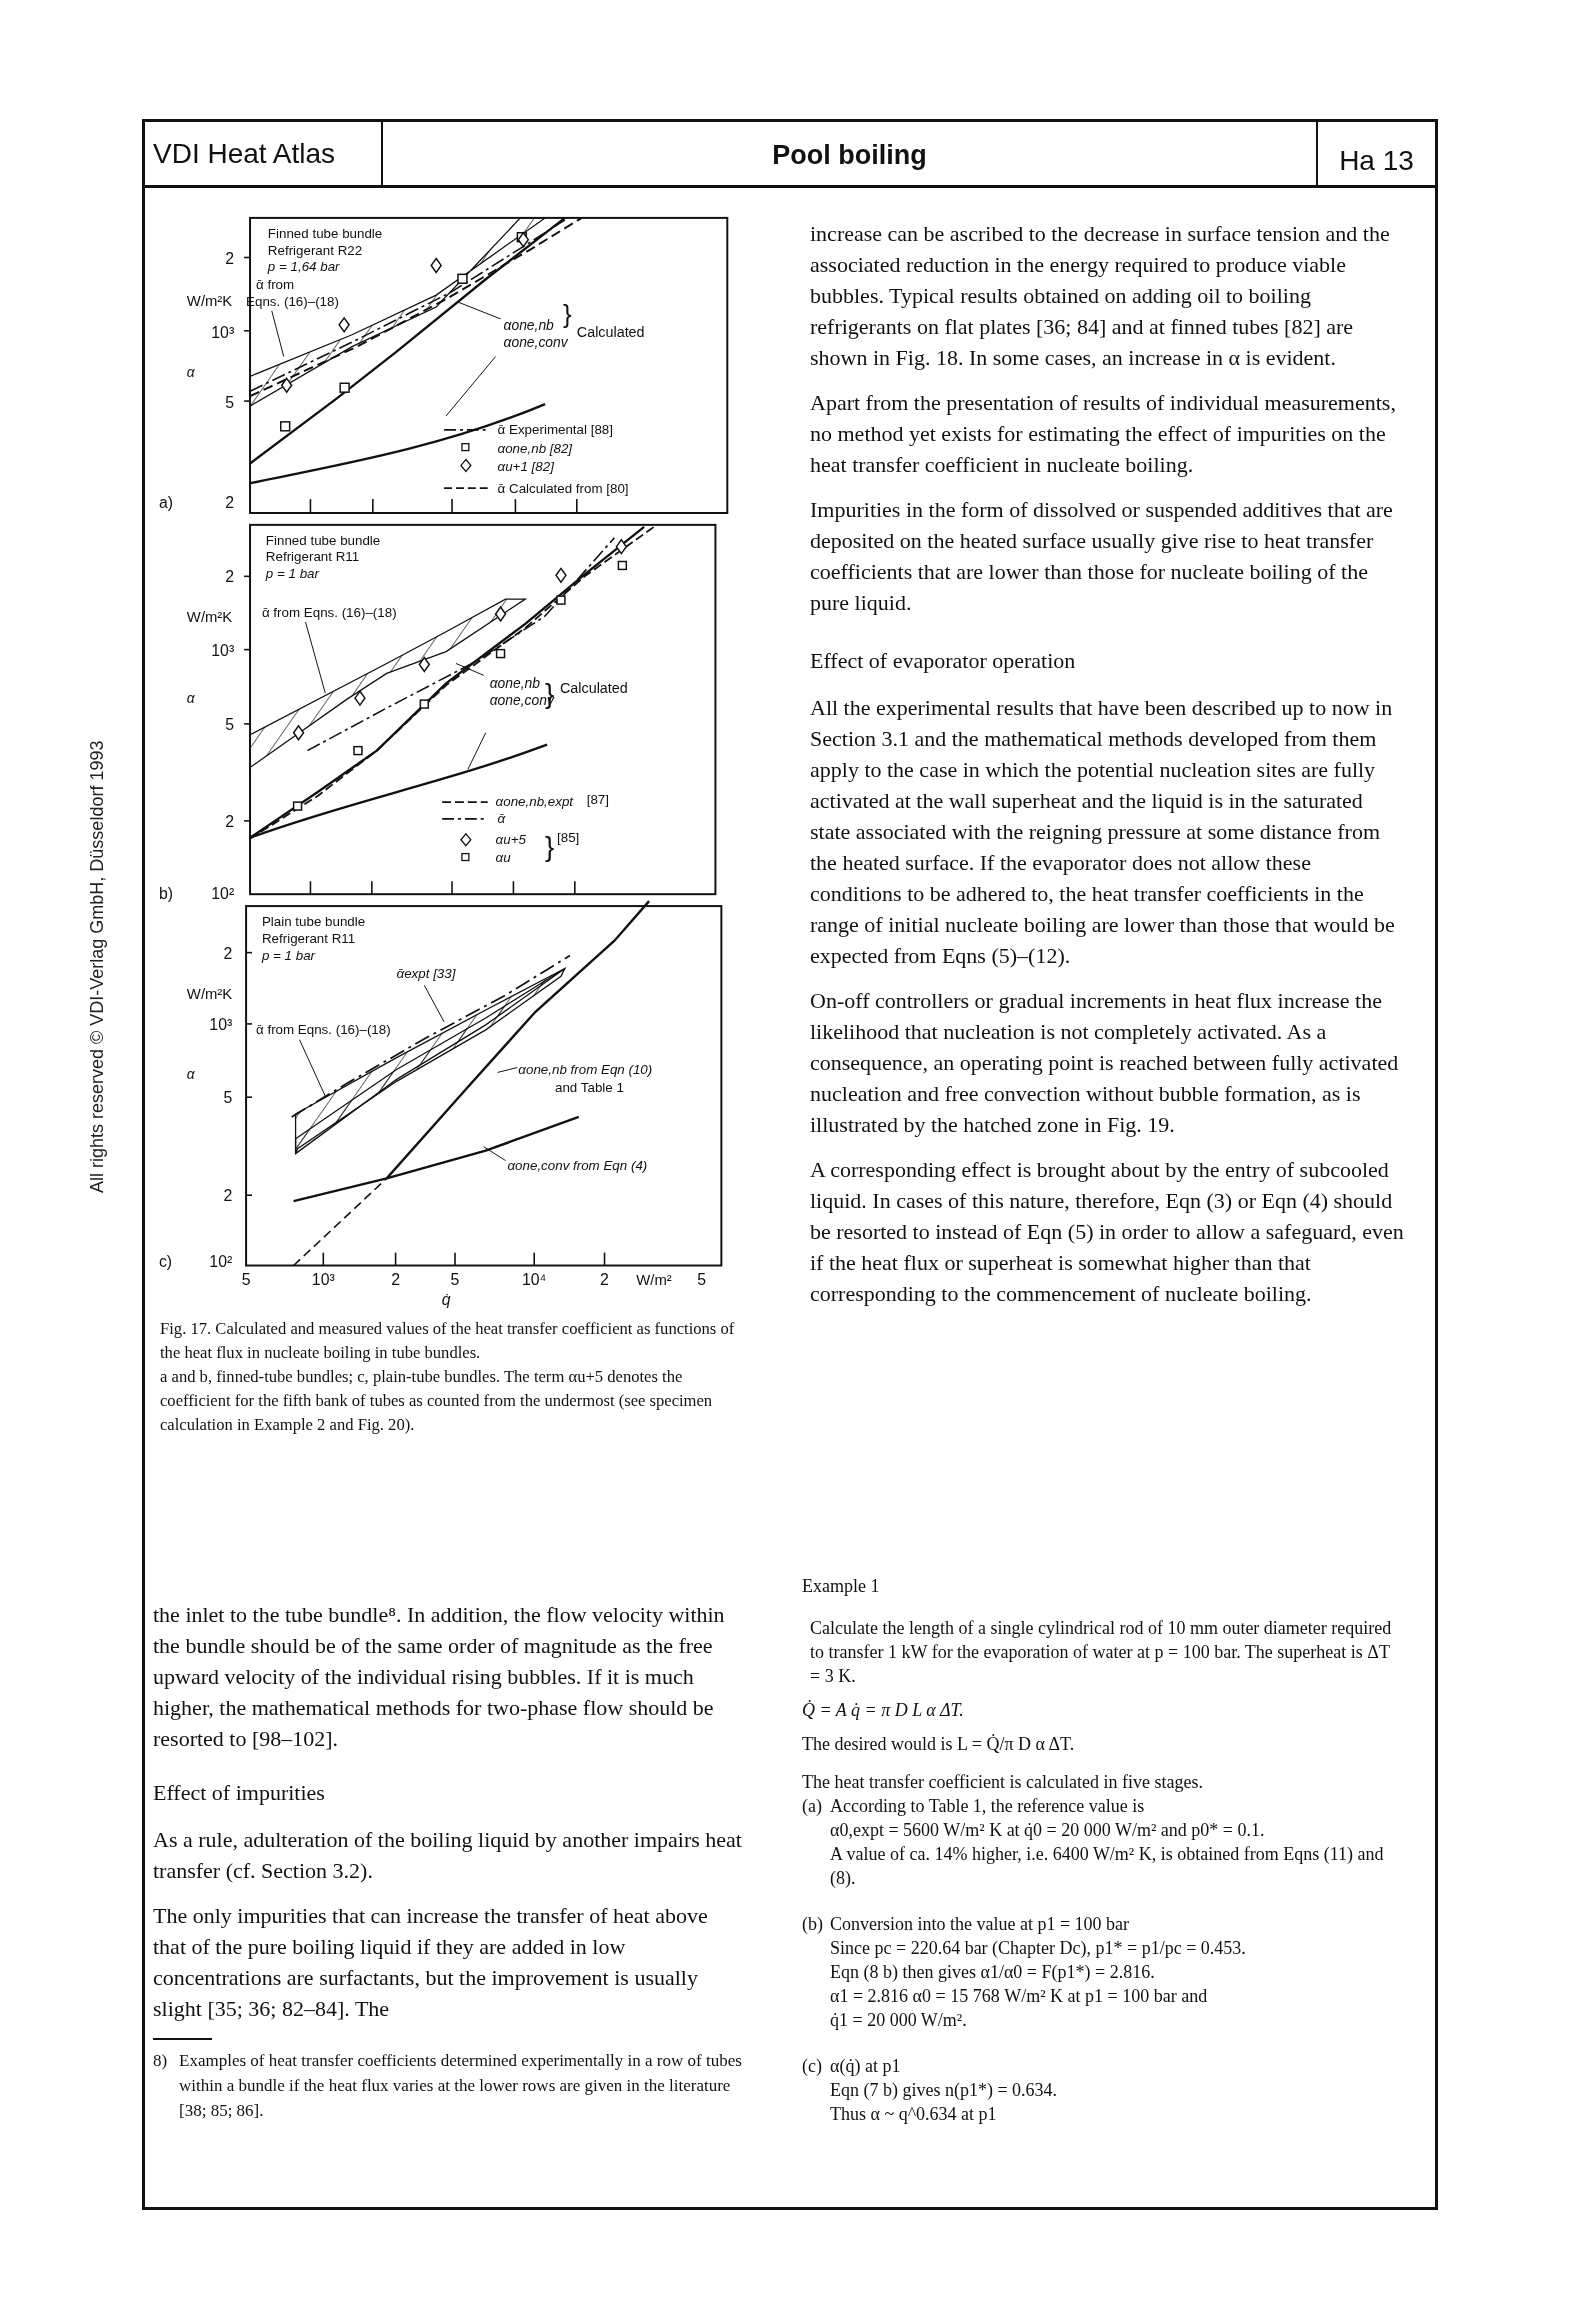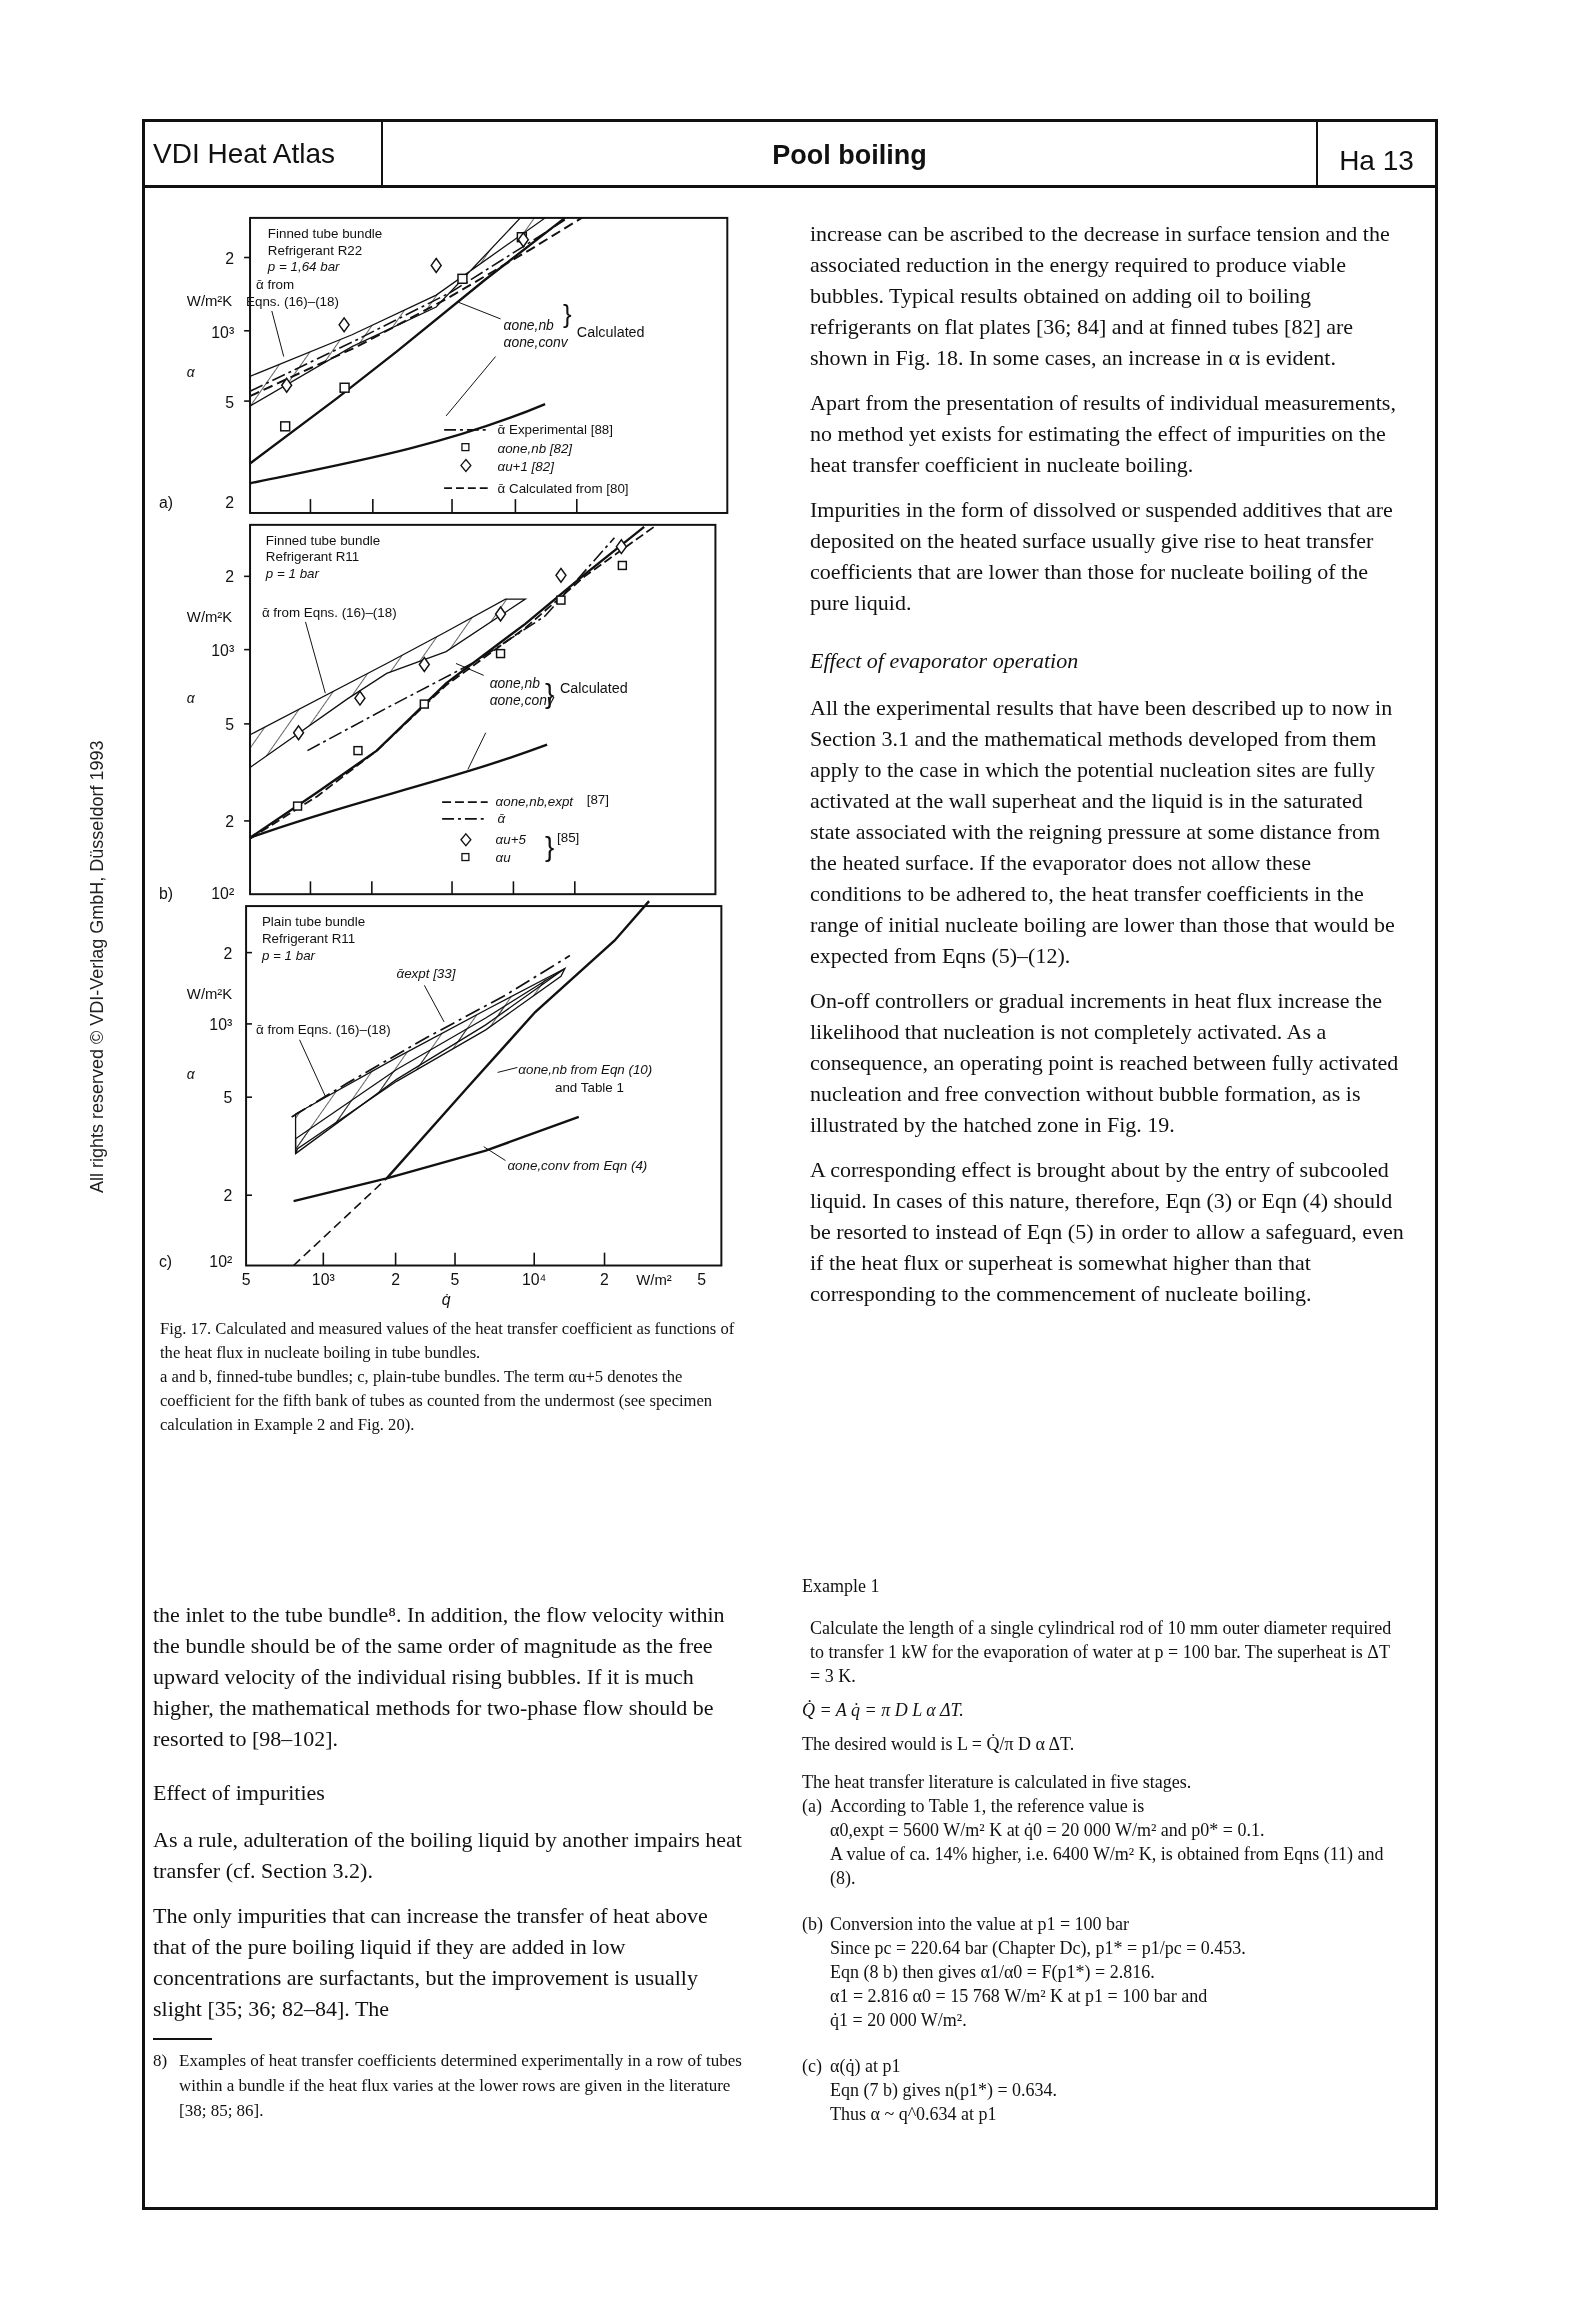--- a/index.html
+++ b/index.html
@@ -258,32 +258,32 @@
   <div class="fn" style="display:flex;">
     <span style="width:26px;flex:none;">8)</span>
     <span>Examples of heat transfer coefficients determined experimentally in a row of tubes within a bundle if the heat flux varies at the lower rows are given in the literature [38; 85; 86].</span>
   </div>
 </div>
 
 <div class="abs col-text" style="left:810px;top:218px;width:594px;">
   <p>increase can be ascribed to the decrease in surface tension and the associated reduction in the energy required to produce viable bubbles. Typical results obtained on adding oil to boiling refrigerants on flat plates [36; 84] and at finned tubes [82] are shown in Fig. 18. In some cases, an increase in α is evident.</p>
   <p>Apart from the presentation of results of individual measurements, no method yet exists for estimating the effect of impurities on the heat transfer coefficient in nucleate boiling.</p>
   <p>Impurities in the form of dissolved or suspended additives that are deposited on the heated surface usually give rise to heat transfer coefficients that are lower than those for nucleate boiling of the pure liquid.</p>
-  <h3 style="margin-top:30px;font-style:italic;">Effect of evaporator operation</h3>
+  <h3 style="margin-top:30px;">Effect of evaporator operation</h3>
   <p>All the experimental results that have been described up to now in Section 3.1 and the mathematical methods developed from them apply to the case in which the potential nucleation sites are fully activated at the wall superheat and the liquid is in the saturated state associated with the reigning pressure at some distance from the heated surface. If the evaporator does not allow these conditions to be adhered to, the heat transfer coefficients in the range of initial nucleate boiling are lower than those that would be expected from Eqns (5)–(12).</p>
   <p>On-off controllers or gradual increments in heat flux increase the likelihood that nucleation is not completely activated. As a consequence, an operating point is reached between fully activated nucleation and free convection without bubble formation, as is illustrated by the hatched zone in Fig. 19.</p>
   <p>A corresponding effect is brought about by the entry of subcooled liquid. In cases of this nature, therefore, Eqn (3) or Eqn (4) should be resorted to instead of Eqn (5) in order to allow a safeguard, even if the heat flux or superheat is somewhat higher than that corresponding to the commencement of nucleate boiling.</p>
 </div>
 
 <div class="abs small" style="left:802px;top:1574px;width:599px;">
   <div style="font-size:18px;margin-bottom:18px;">Example 1</div>
   <p style="margin:0 0 10px 8px;">Calculate the length of a single cylindrical rod of 10 mm outer diameter required to transfer 1 kW for the evaporation of water at p = 100 bar. The superheat is ΔT = 3 K.</p>
   <p style="margin:0 0 10px 0;font-style:italic;">Q̇ = A q̇ = π D L α ΔT.</p>
   <p style="margin:0 0 14px 0;">The desired would is L = Q̇/π D α ΔT.</p>
-  <p style="margin:0;">The heat transfer literature is calculated in five stages.</p>
+  <p style="margin:0;">The heat transfer coefficient is calculated in five stages.</p>
   <div class="ex-item">
     <span class="lbl">(a)</span>
     <div>
       <div>According to Table 1, the reference value is</div>
       <div>α0,expt = 5600 W/m² K at q̇0 = 20 000 W/m² and p0* = 0.1.</div>
       <div>A value of ca. 14% higher, i.e. 6400 W/m² K, is obtained from Eqns (11) and (8).</div>
     </div>
   </div>
   <div class="ex-item" style="margin-top:22px;">
     <span class="lbl">(b)</span>

